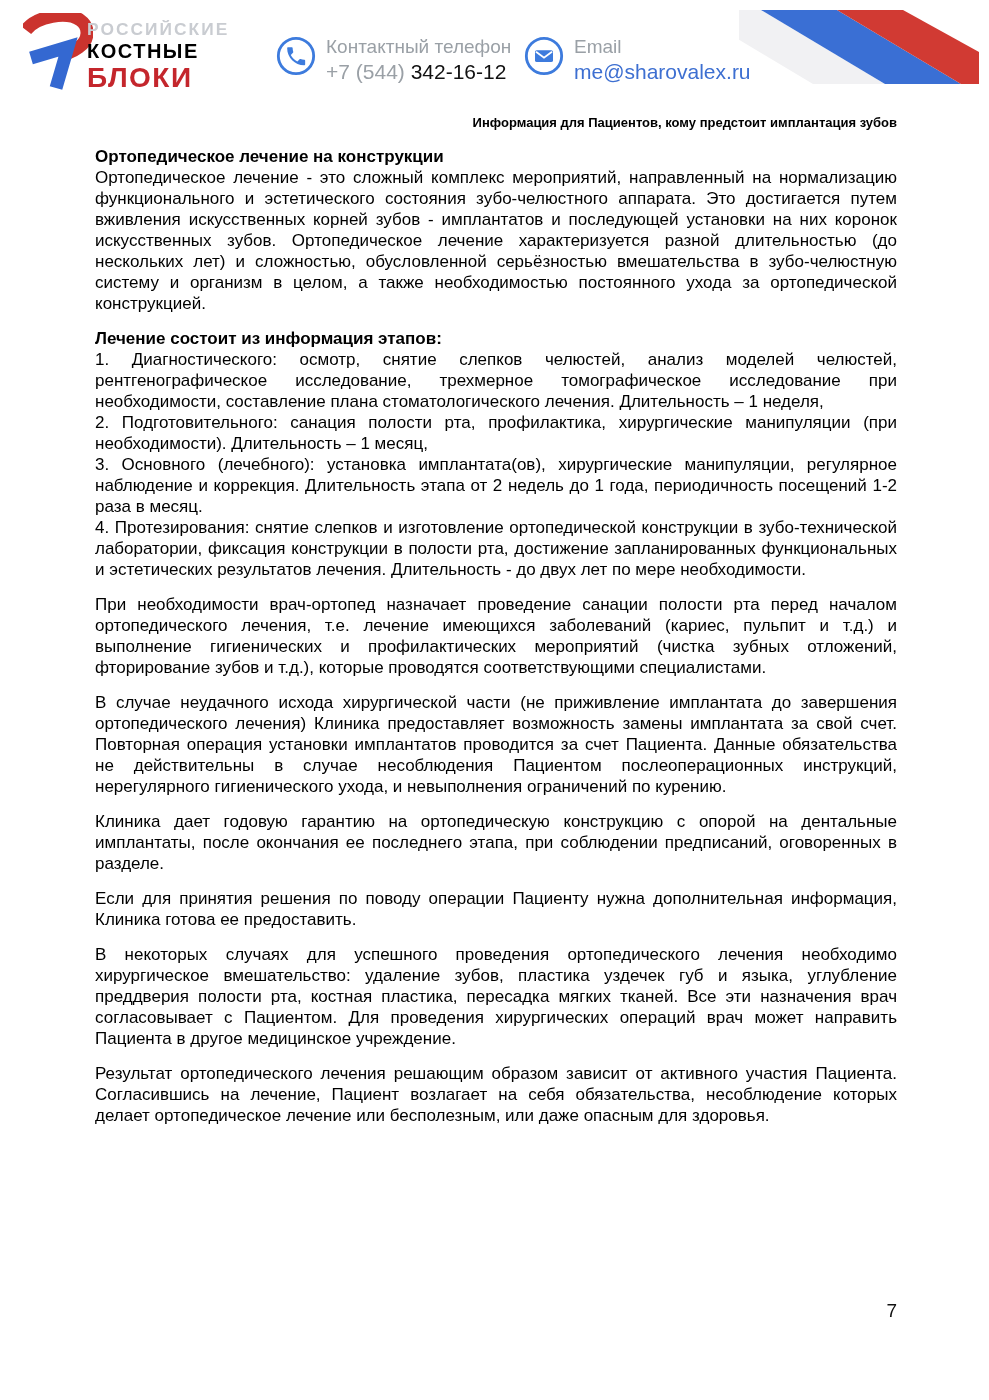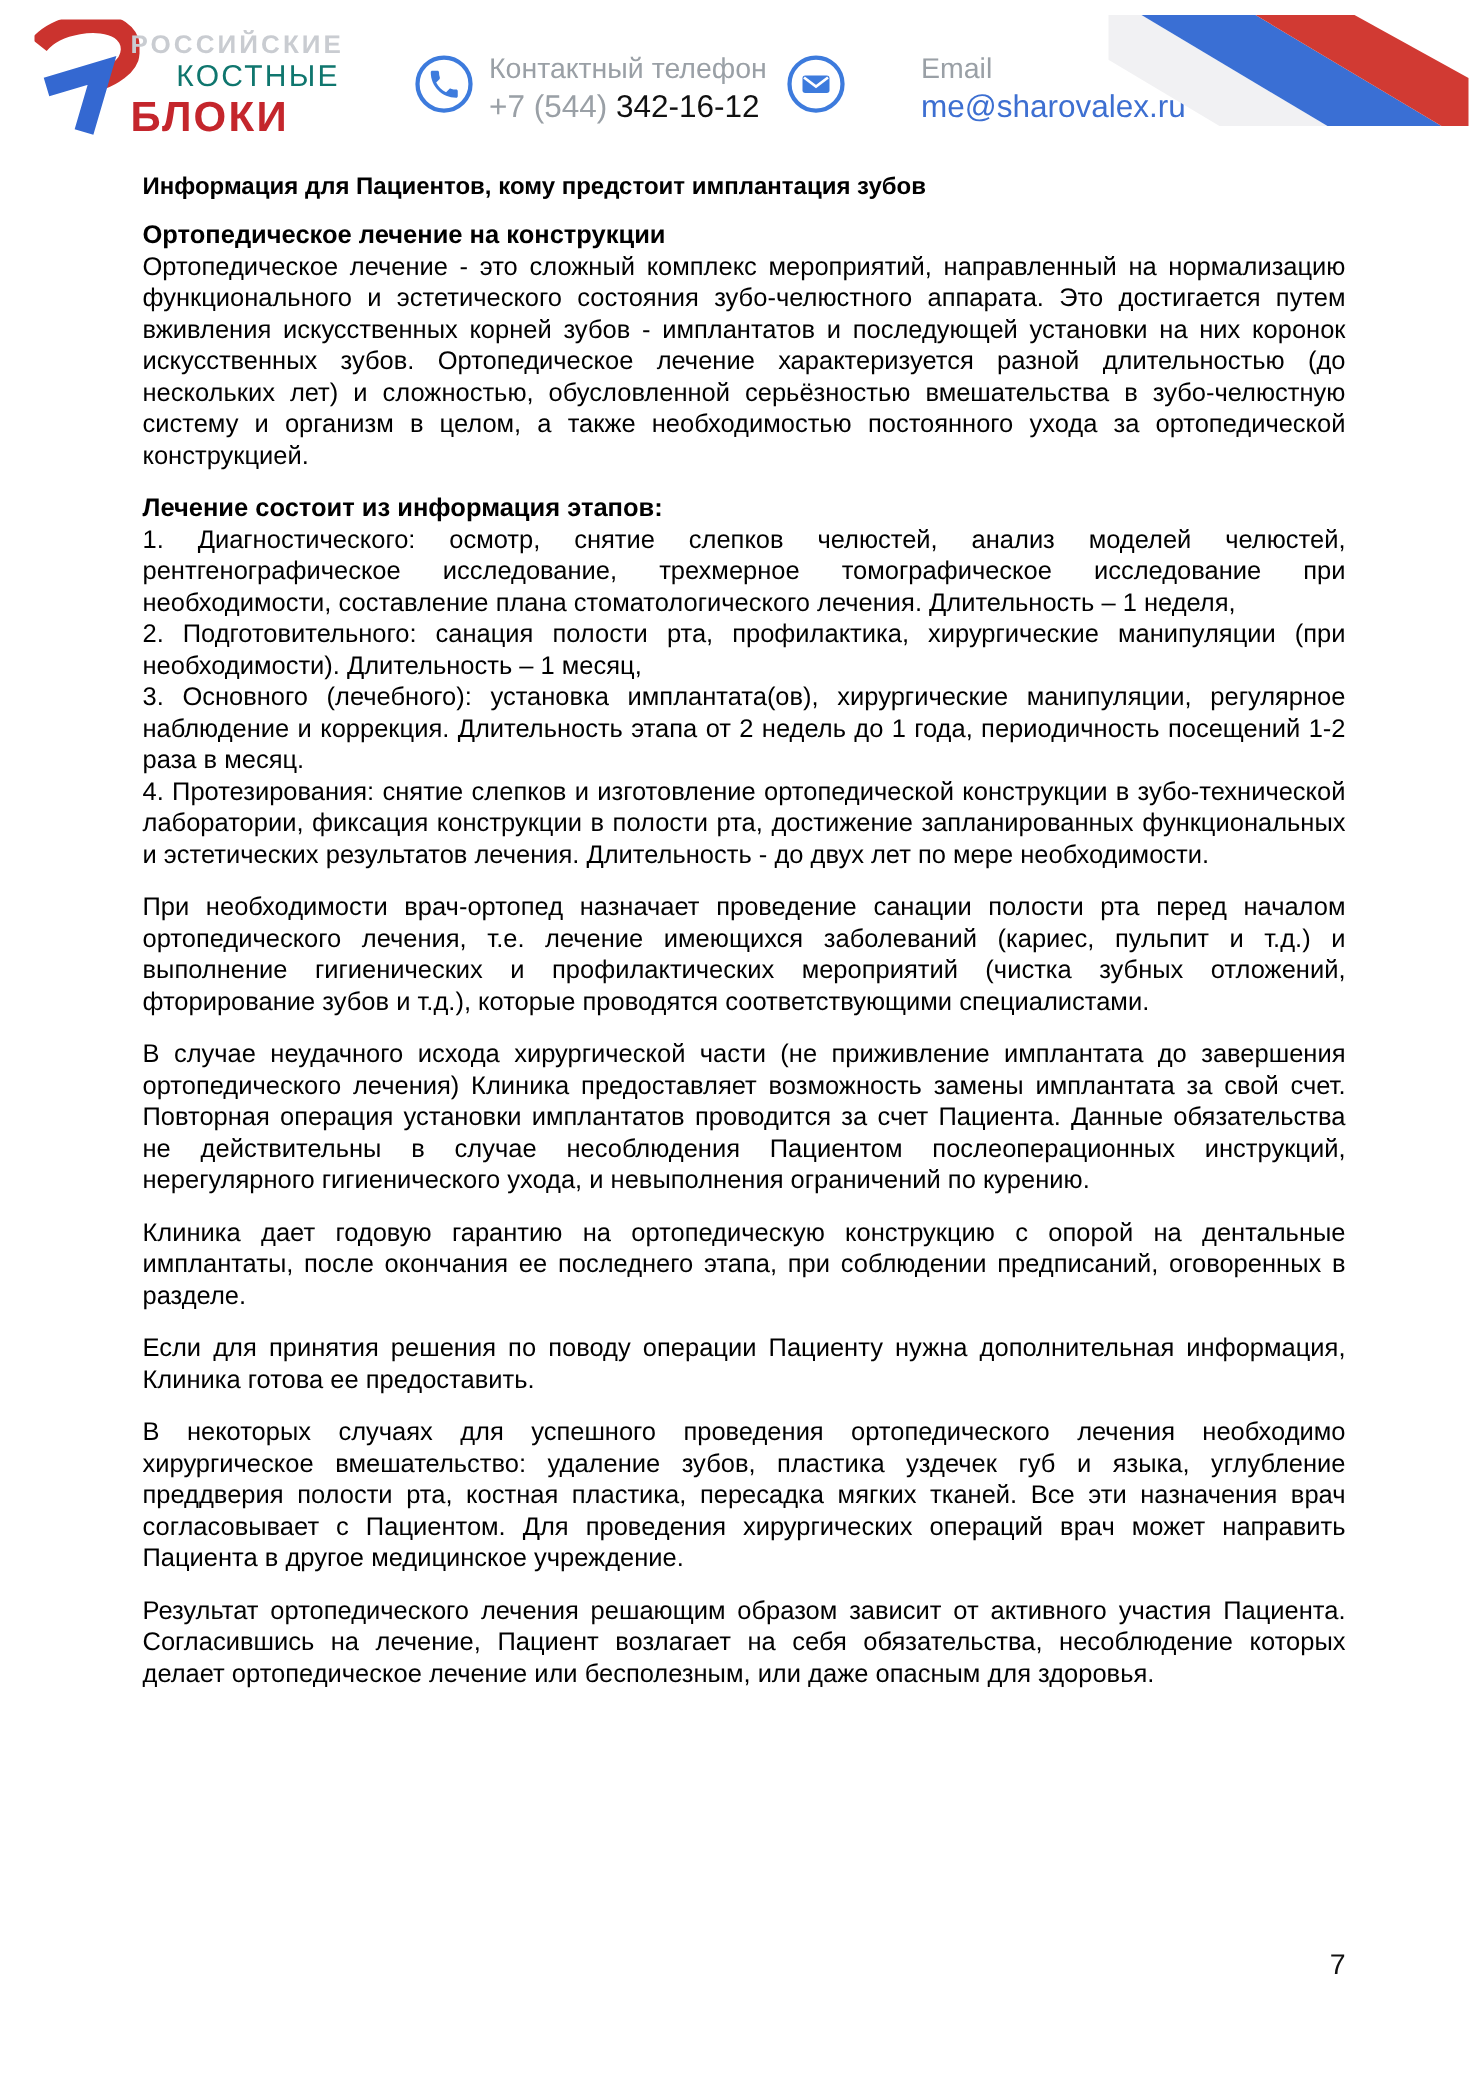--- a/index.html
+++ b/index.html
@@ -8,39 +8,39 @@
     background:#ffffff; overflow:hidden; color:#000;
     font-family:"Liberation Sans", sans-serif;
   }
 
   
   .letterhead { position:absolute; top:0; left:0; width:100%; height:96px; }
   .logo { position:absolute; left:23px; top:13px; width:235px; height:80px; }
   .logo-mark { position:absolute; left:0; top:0; }
   .logo-text { position:absolute; left:64px; top:8px; line-height:1; }
   .logo-l1 { font-size:17px; font-weight:bold; letter-spacing:2px; color:#c9ccd1; transform:scaleX(1.02); transform-origin:left; }
-  .logo-l2 { font-size:20px; font-weight:normal; letter-spacing:1.5px; color:#0f766e; margin-top:3px;text-align:right; }
+  .logo-l2 { font-size:20px; font-weight:bold; letter-spacing:1.5px; color:#000000; margin-top:3px; }
   .logo-l3 { font-size:28px; font-weight:bold; letter-spacing:1.5px; color:#c4262c; margin-top:3px; }
 
   .contact { position:absolute; top:36px; display:flex; align-items:flex-start; }
   .contact.phone { left:276px; }
-  .contact.email { left:524px;gap:40px; }
+  .contact.email { left:524px; }
   .contact svg { flex:0 0 auto; margin-right:10px; }
   .contact-label { font-size:19px; color:#9aa0a6; margin-top:0; }
   .contact-value { font-size:21px; margin-top:2px; white-space:nowrap; }
   .val-gray { color:#9aa0a6; }
   .val-dark { color:#111; }
   .val-blue { color:#3d6fd1; }
 
   .flag { position:absolute; top:0; right:0; width:250px; height:90px; }
 
   
   .doc-title {
     position:absolute; left:95px; top:103px; width:802px;
-    text-align:left; font-size:16px; font-weight:bold; line-height:21px;
+    text-align:right; font-size:13px; font-weight:bold; line-height:21px;
   }
   .content {
     position:absolute; left:95px; top:146px; width:802px;
     font-size:17px; line-height:21px; text-align:justify;
   }
   .content .h { font-weight:bold; text-align:left; }
   .content .gap { margin-top:14px; }
 
   .page-number {
     position:absolute; top:1300px; right:92px;

